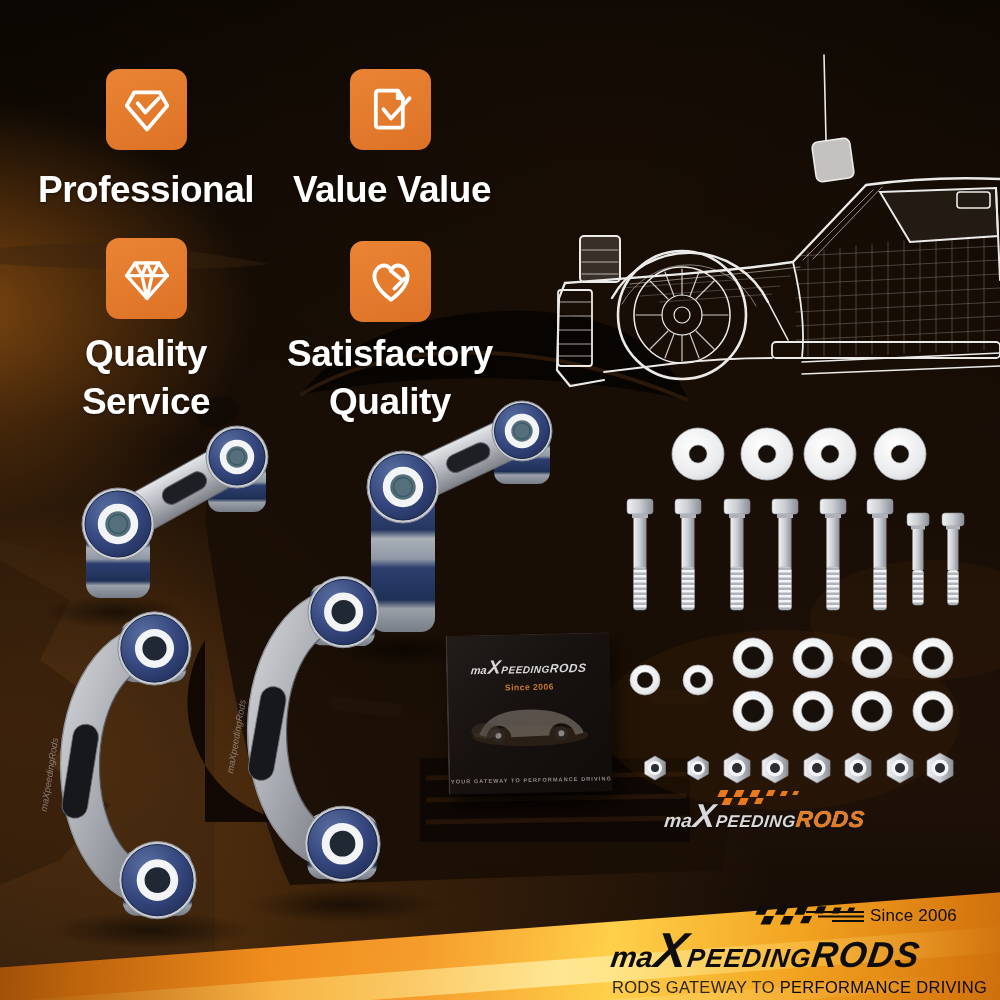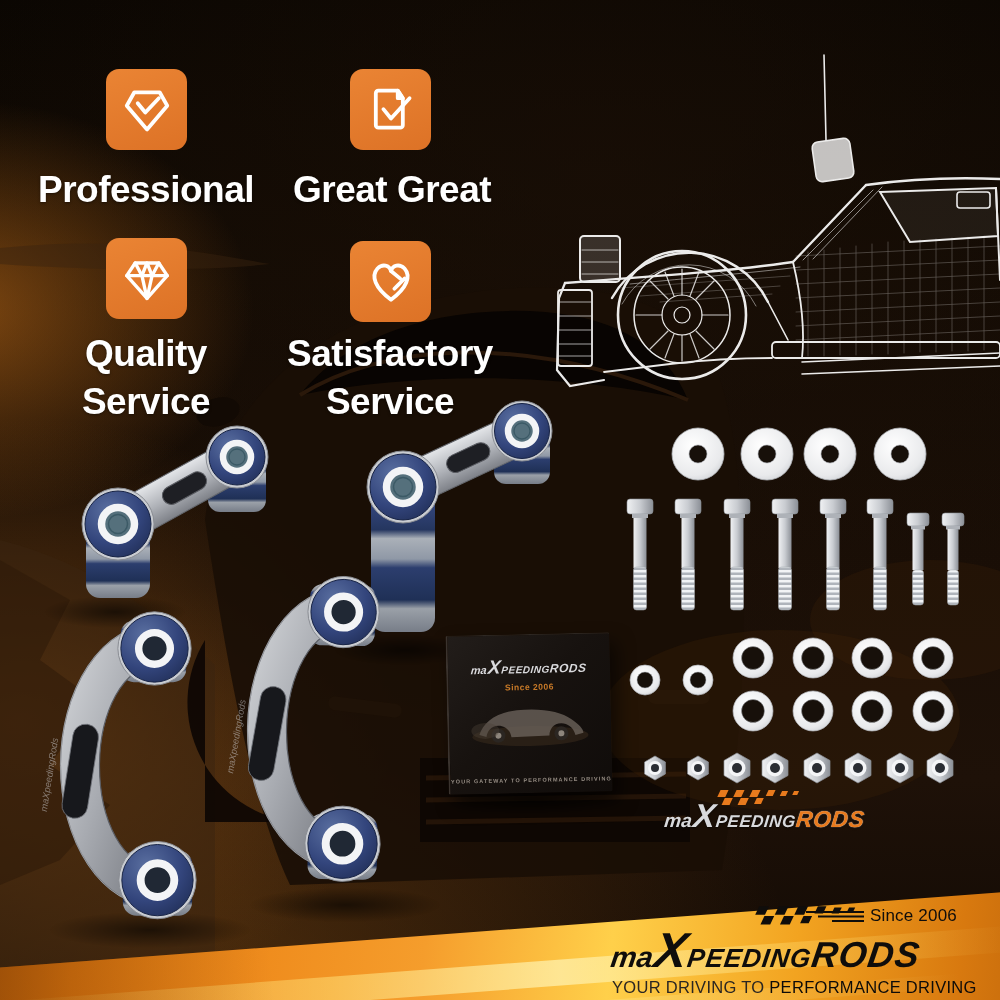--- a/index.html
+++ b/index.html
@@ -169,21 +169,21 @@
 
   <div class="badge-icon" id="b2i">
     <svg width="54" height="54" viewBox="0 0 64 64">
       <g fill="none" stroke="#fff" stroke-width="4.5" stroke-linejoin="round" stroke-linecap="round">
         <path d="M40,9 H17 a3,3 0 0 0 -3,3 V50 a3,3 0 0 0 3,3 h26 a3,3 0 0 0 3,-3 V18 Z"></path>
         <path d="M40,9 L46,18 H40 Z"></path>
         <path d="M23,31 L32,42 L54,18"></path>
       </g>
     </svg>
   </div>
-  <div class="badge-label" id="b2t">Great Great</div>
+  <div class="badge-label" id="b2t">Value Value</div>
 
   <div class="badge-icon" id="b3i">
     <svg width="54" height="54" viewBox="0 0 64 64">
       <g fill="none" stroke="#fff" stroke-width="4" stroke-linejoin="round" stroke-linecap="round">
         <path d="M18,13 H46 L56,28 L32,55 L8,28 Z"></path>
         <path d="M8,28 H56"></path>
         <path d="M18,13 L26,28 L32,55 M46,13 L38,28 L32,55"></path>
         <path d="M26,28 L32,13 L38,28"></path>
       </g>
     </svg>
@@ -192,21 +192,21 @@
 
   <div class="badge-icon" id="b4i">
     <svg width="54" height="54" viewBox="0 0 64 64">
       <g fill="none" stroke="#fff" stroke-width="4.5" stroke-linejoin="round" stroke-linecap="round">
         <path d="M32,53 C13,39 8,25 16,16 C22,10 30,12 32,19 C34,12 42,10 48,16 C56,25 51,39 32,53 Z"></path>
         <path d="M32,19 L43,28"></path>
         <path d="M36,40 L40,36 M40,36 L44,32 M44,32 L48,28"></path>
       </g>
     </svg>
   </div>
-  <div class="badge-label" id="b4t">Satisfactory Service</div>
+  <div class="badge-label" id="b4t">Satisfactory Quality</div>
 
   <svg class="bg-photo" width="1000" height="1000" viewBox="0 0 1000 1000">
     <defs>
       <linearGradient id="argSil" x1="0" y1="0" x2="0" y2="1">
         <stop offset="0" stop-color="#e4e6e9"></stop>
           <stop offset=".55" stop-color="#aeb1b7"></stop>
         <stop offset="1" stop-color="#7d8087"></stop>
       </linearGradient>
       <linearGradient id="silverC" x1="0" y1="0" x2="1" y2="1">
         <stop offset="0" stop-color="#d9dbde"></stop>
@@ -558,18 +558,18 @@
         <rect x="92" y="2" width="5" height="4"></rect>
       </g>
     </svg>
     <div class="f-main">
       <span class="p1">ma</span>
         <span class="px">X</span>
         <span class="p2">peeding</span>
         <span class="p3">RODS</span>
     </div>
     <div class="f-tag">
-      <span class="light">YOUR DRIVING TO</span>
+      <span class="light">RODS GATEWAY TO</span>
       <span class="bold">PERFORMANCE DRIVING</span>
     </div>
   </div>
 
 </div>
 
 </body></html>

